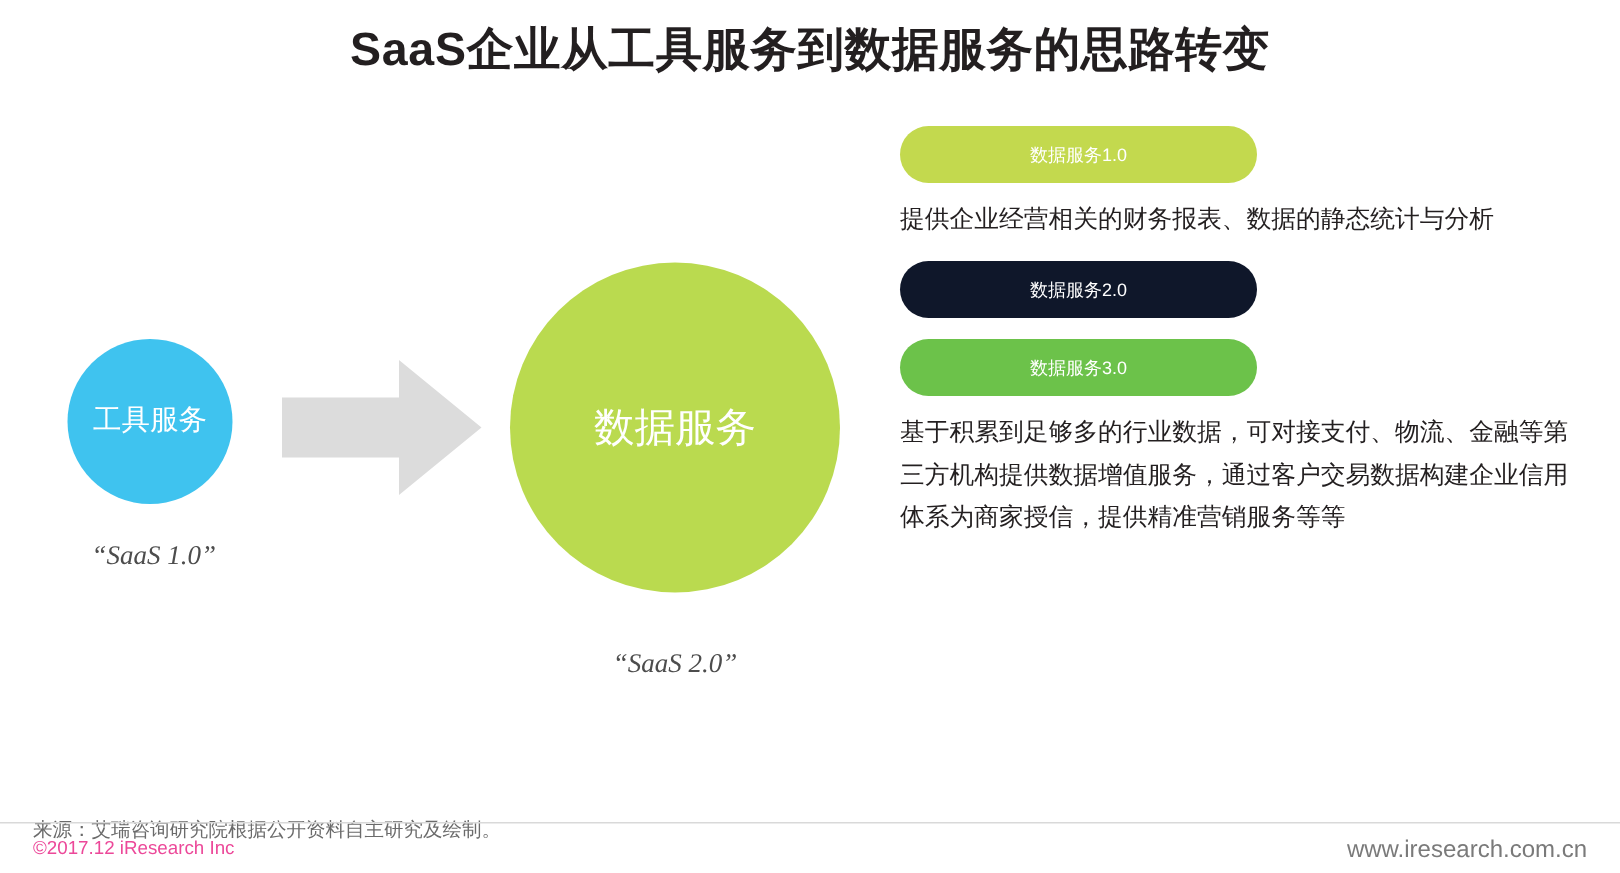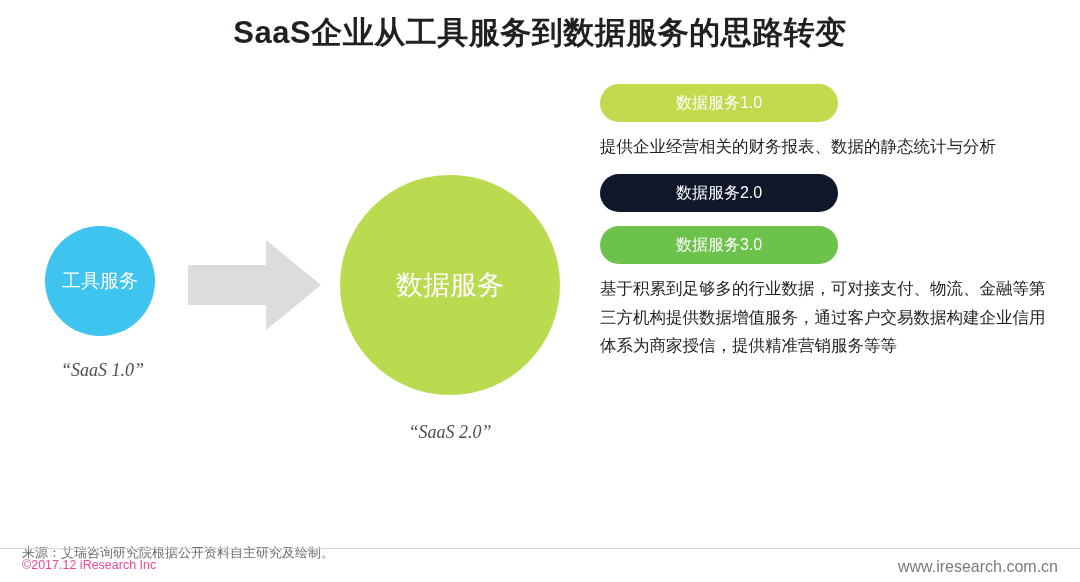--- a/index.html
+++ b/index.html
@@ -81,21 +81,21 @@
     background: #bada4f;
     color: #ffffff;
     display: flex;
     align-items: center;
     justify-content: center;
     font-size: 27px;
   }
   .big-caption {
     position: absolute;
     left: 355px;
-    top: 422px;
+    top: 432px;
     width: 190px;
     text-align: center;
     font-size: 18px;
     font-style: italic;
     color: #4d4d4d;
     font-family: "Liberation Serif", serif;
   }
 
   
   .right-col {
@@ -106,21 +106,21 @@
   }
   .block { margin-bottom: 8px; }
   .pill {
     display: block;
     width: 238px;
     height: 38px;
     line-height: 38px;
     border-radius: 19px;
     text-align: center;
     color: #ffffff;
-    font-size: 16px;
+    font-size: 12px;
     margin-bottom: 10px;
   }
   .pill-1 { background: #c3d94e; }
   .pill-2 { background: #0f172a; }
   .pill-3 { background: #6cc24a; }
   .desc {
     font-size: 16.5px;
     line-height: 1.72;
     color: #231f20;
     width: 455px;

